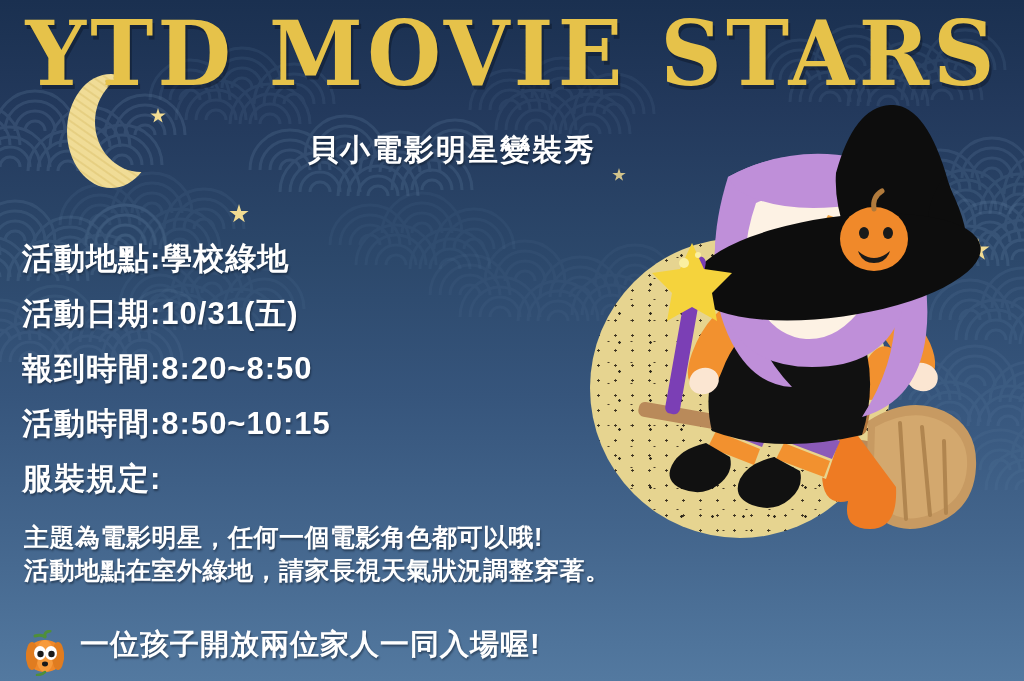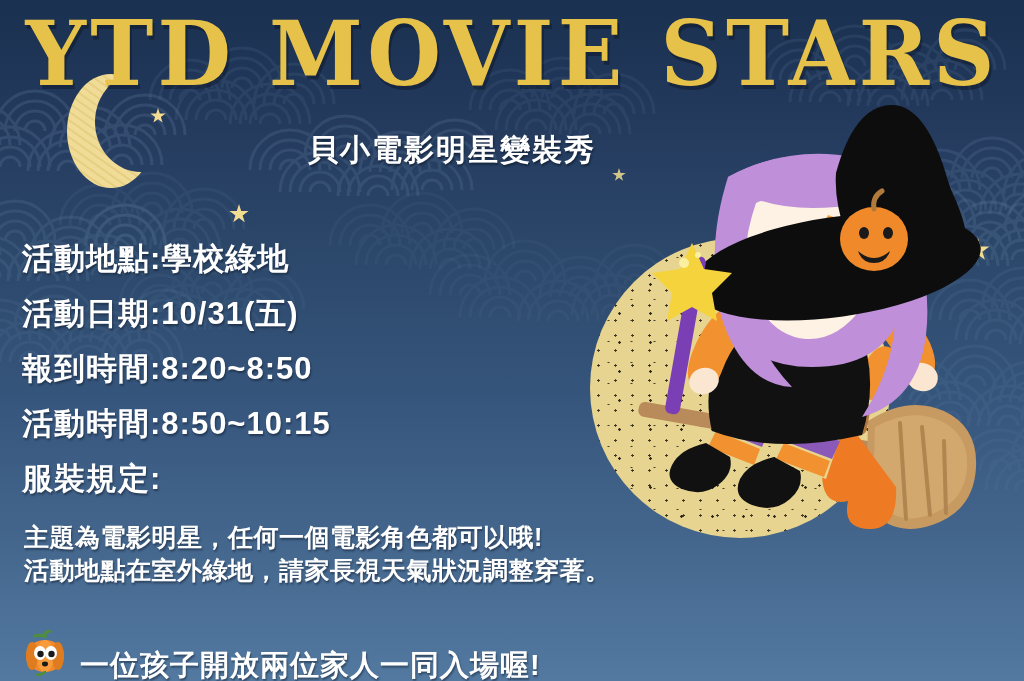--- a/index.html
+++ b/index.html
@@ -137,21 +137,21 @@
     text-shadow: 1px 2px 2px rgba(8,18,32,.45);
     white-space: nowrap;
   }
 
   
   .footer-note {
     position: absolute;
     left: 22px;
     top: 630px;
     display: flex;
-    align-items: flex-end;
+    align-items: flex-start;
     gap: 12px;
   }
   .footer-text {
     color: #ffffff;
     font-size: 29px;
     font-weight: 700;
     letter-spacing: 1px;
     line-height: 1;
     text-shadow: 1px 2px 2px rgba(8,18,32,.45);
     white-space: nowrap;

